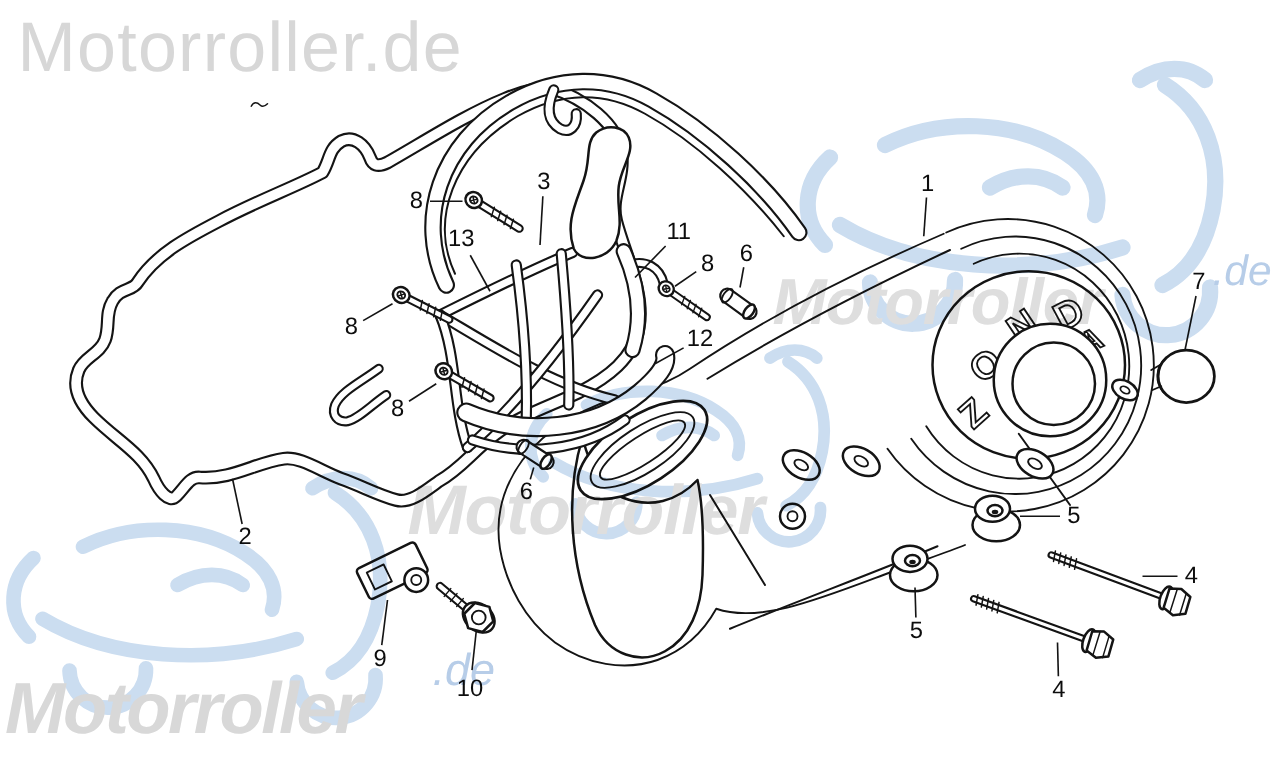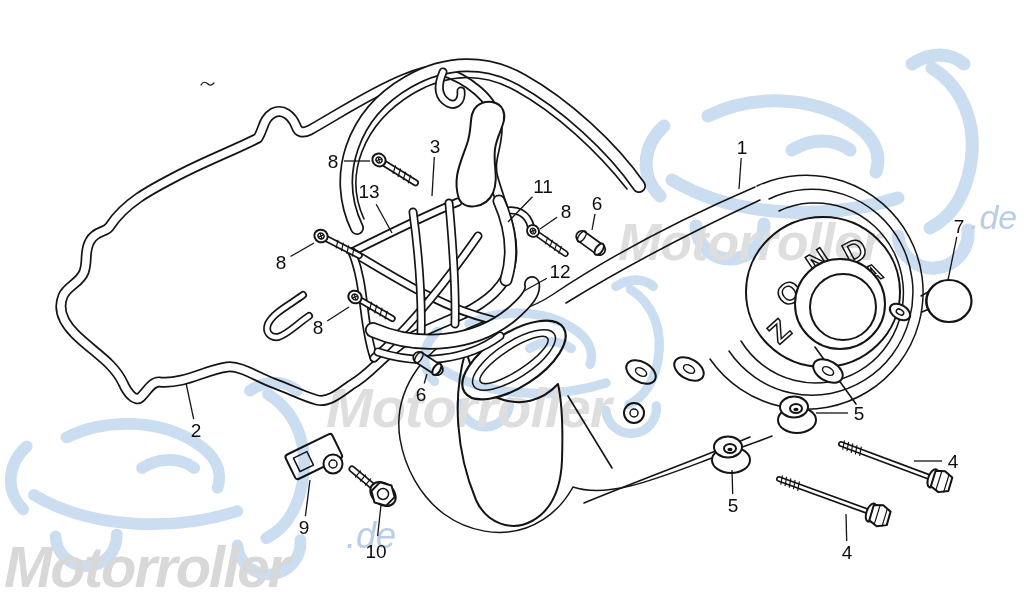--- a/index.html
+++ b/index.html
@@ -369,20 +369,21 @@
           <path d="M 286 206 A 34 34 0 1 0 356 200"></path>
           <path d="M 84 196 A 34 34 0 1 0 152 194"></path>
           <path d="M 180 120 C 200 108 222 108 238 120"></path>
         </g>
       </defs>
       <use href="#scooter-proto" transform="translate(612,30)"></use>
       <use href="#scooter-proto" transform="translate(-20,360) scale(0.9)"></use>
       <use href="#scooter-proto" transform="translate(400,262) scale(0.72)"></use>
     </svg>
 
+    <div class="wm-text wm-regular wm-top-left">Motorroller.de</div>
 
     <div class="wm-text wm-logo wm-mid-right">Motorroller</div>
     <div class="wm-de wm-mid-right-de">.de</div>
 
     <div class="wm-text wm-logo wm-mid-left">Motorroller</div>
 
     <div class="wm-text wm-logo wm-bottom-left">Motorroller</div>
     <div class="wm-de wm-bottom-left-de">.de</div>
   </div>
 </div>

